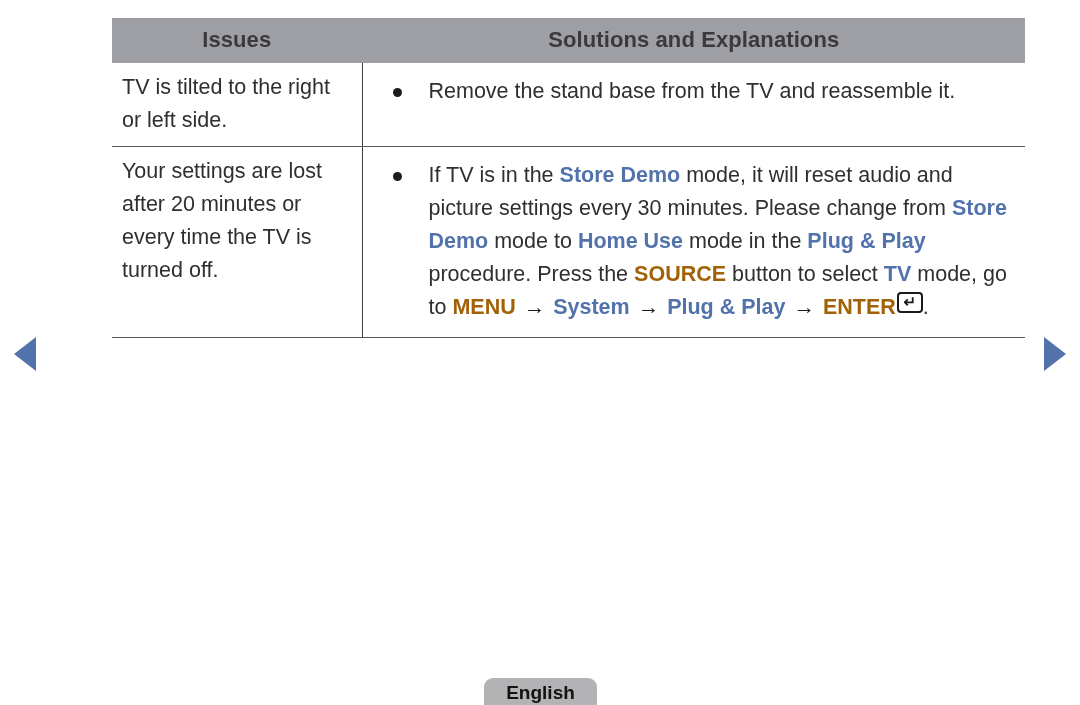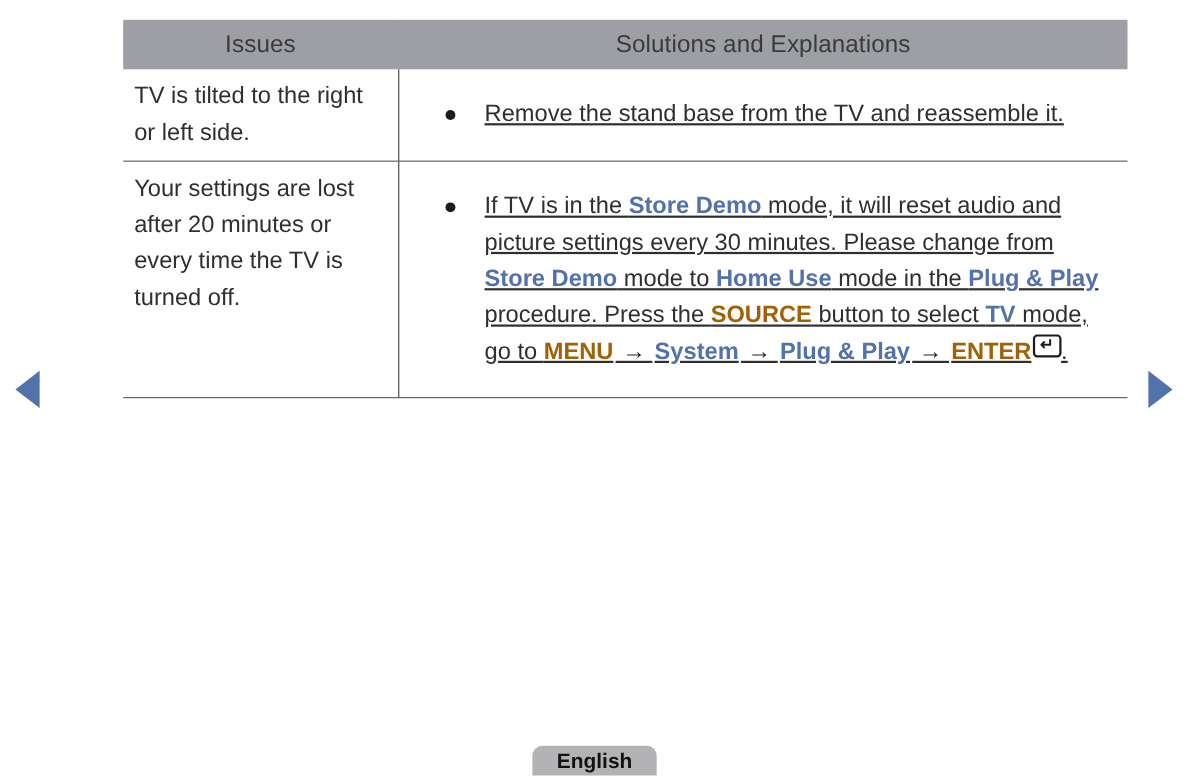--- a/index.html
+++ b/index.html
@@ -44,21 +44,21 @@
     width: 913px;
     border-collapse: collapse;
     table-layout: fixed;
   }
   .issues-table col.col-issues { width: 250px; }
   .issues-table col.col-solutions { width: 663px; }
 
   .issues-table thead th {
     background: #9d9fa4;
     color: #3a3a3a;
-    font-weight: normal;
+    font-weight: bold;
     font-size: 22px;
     text-align: center;
     padding: 9px 4px 10px 4px;
     border: none;
     letter-spacing: 0.1px;
   }
   .issues-table thead th.th-issues {
     border-right: 1px solid #9d9fa4;
   }
 
@@ -76,23 +76,22 @@
     padding-right: 8px;
   }
   .issues-table tbody td.cell-solution {
     padding-left: 0px;
     padding-right: 10px;
   }
 
   
   ul.bullets {
     list-style: none;
-    margin: 16px;
+    margin: 4px;
     padding: 0;
-    text-decoration: underline;
   }
   ul.bullets li {
     position: relative;
     padding-left: 62px;
     margin: 0;
   }
   ul.bullets li::before {
     content: "";
     position: absolute;
     left: 26px;

